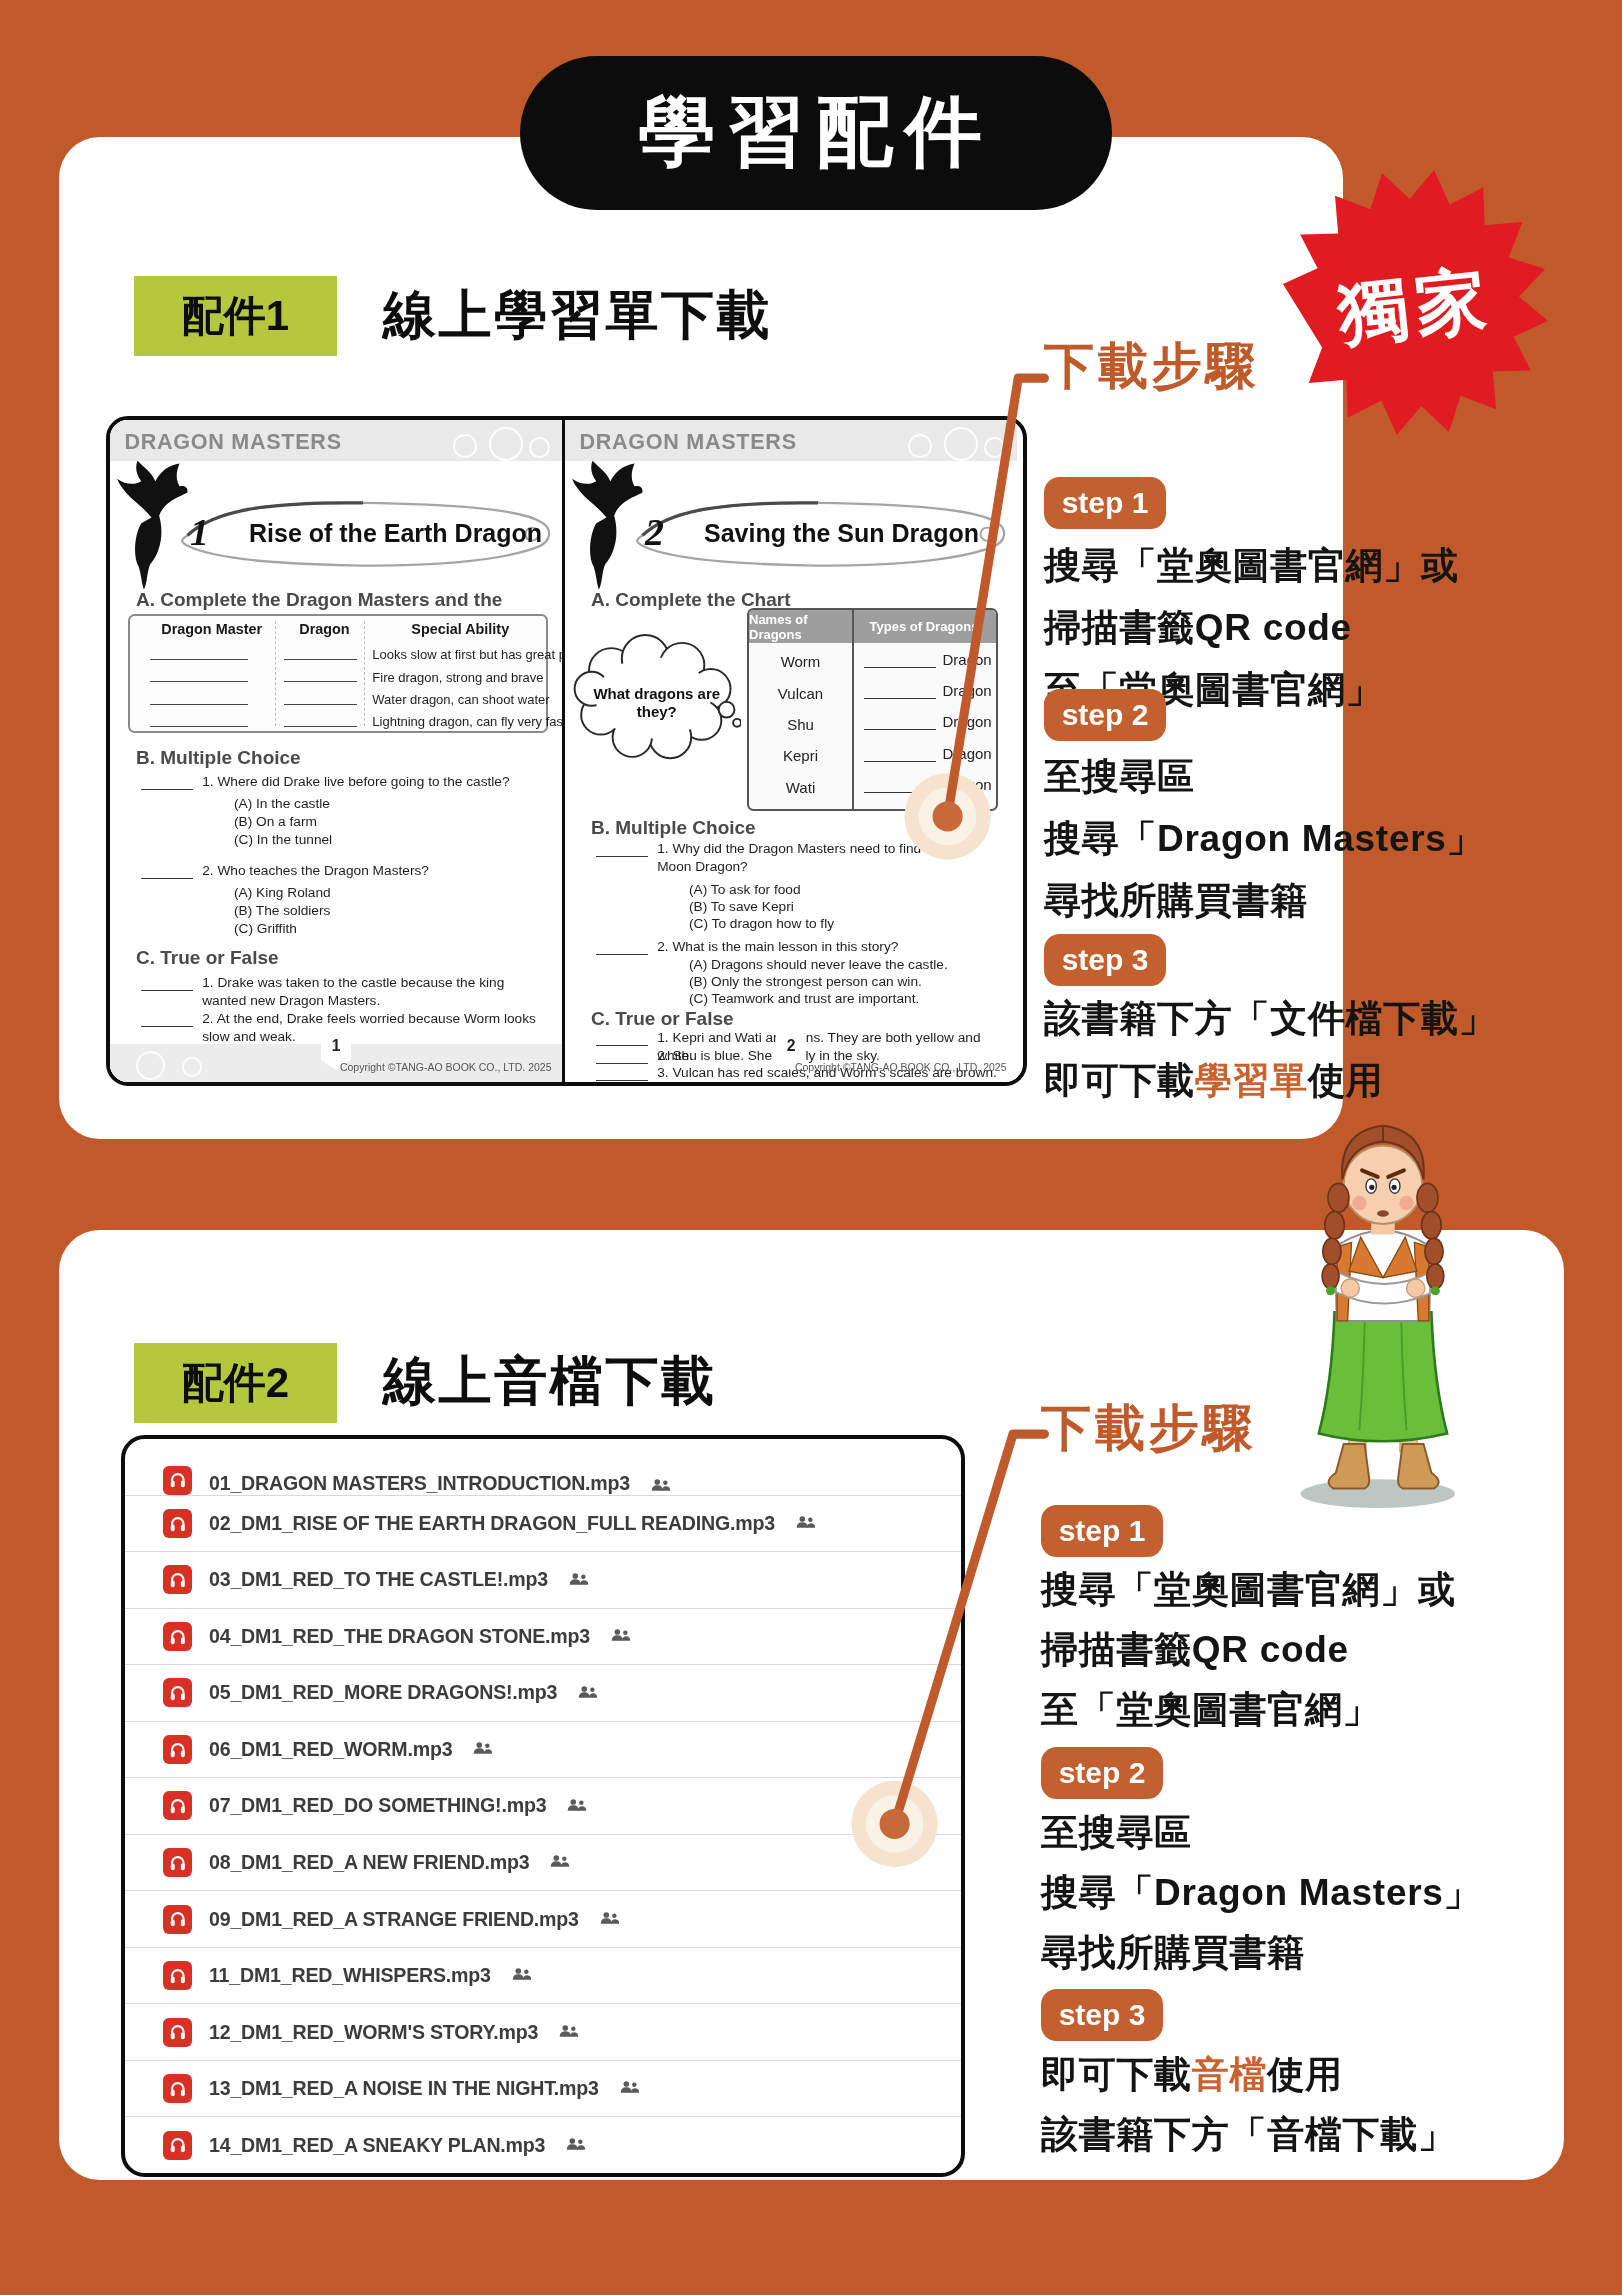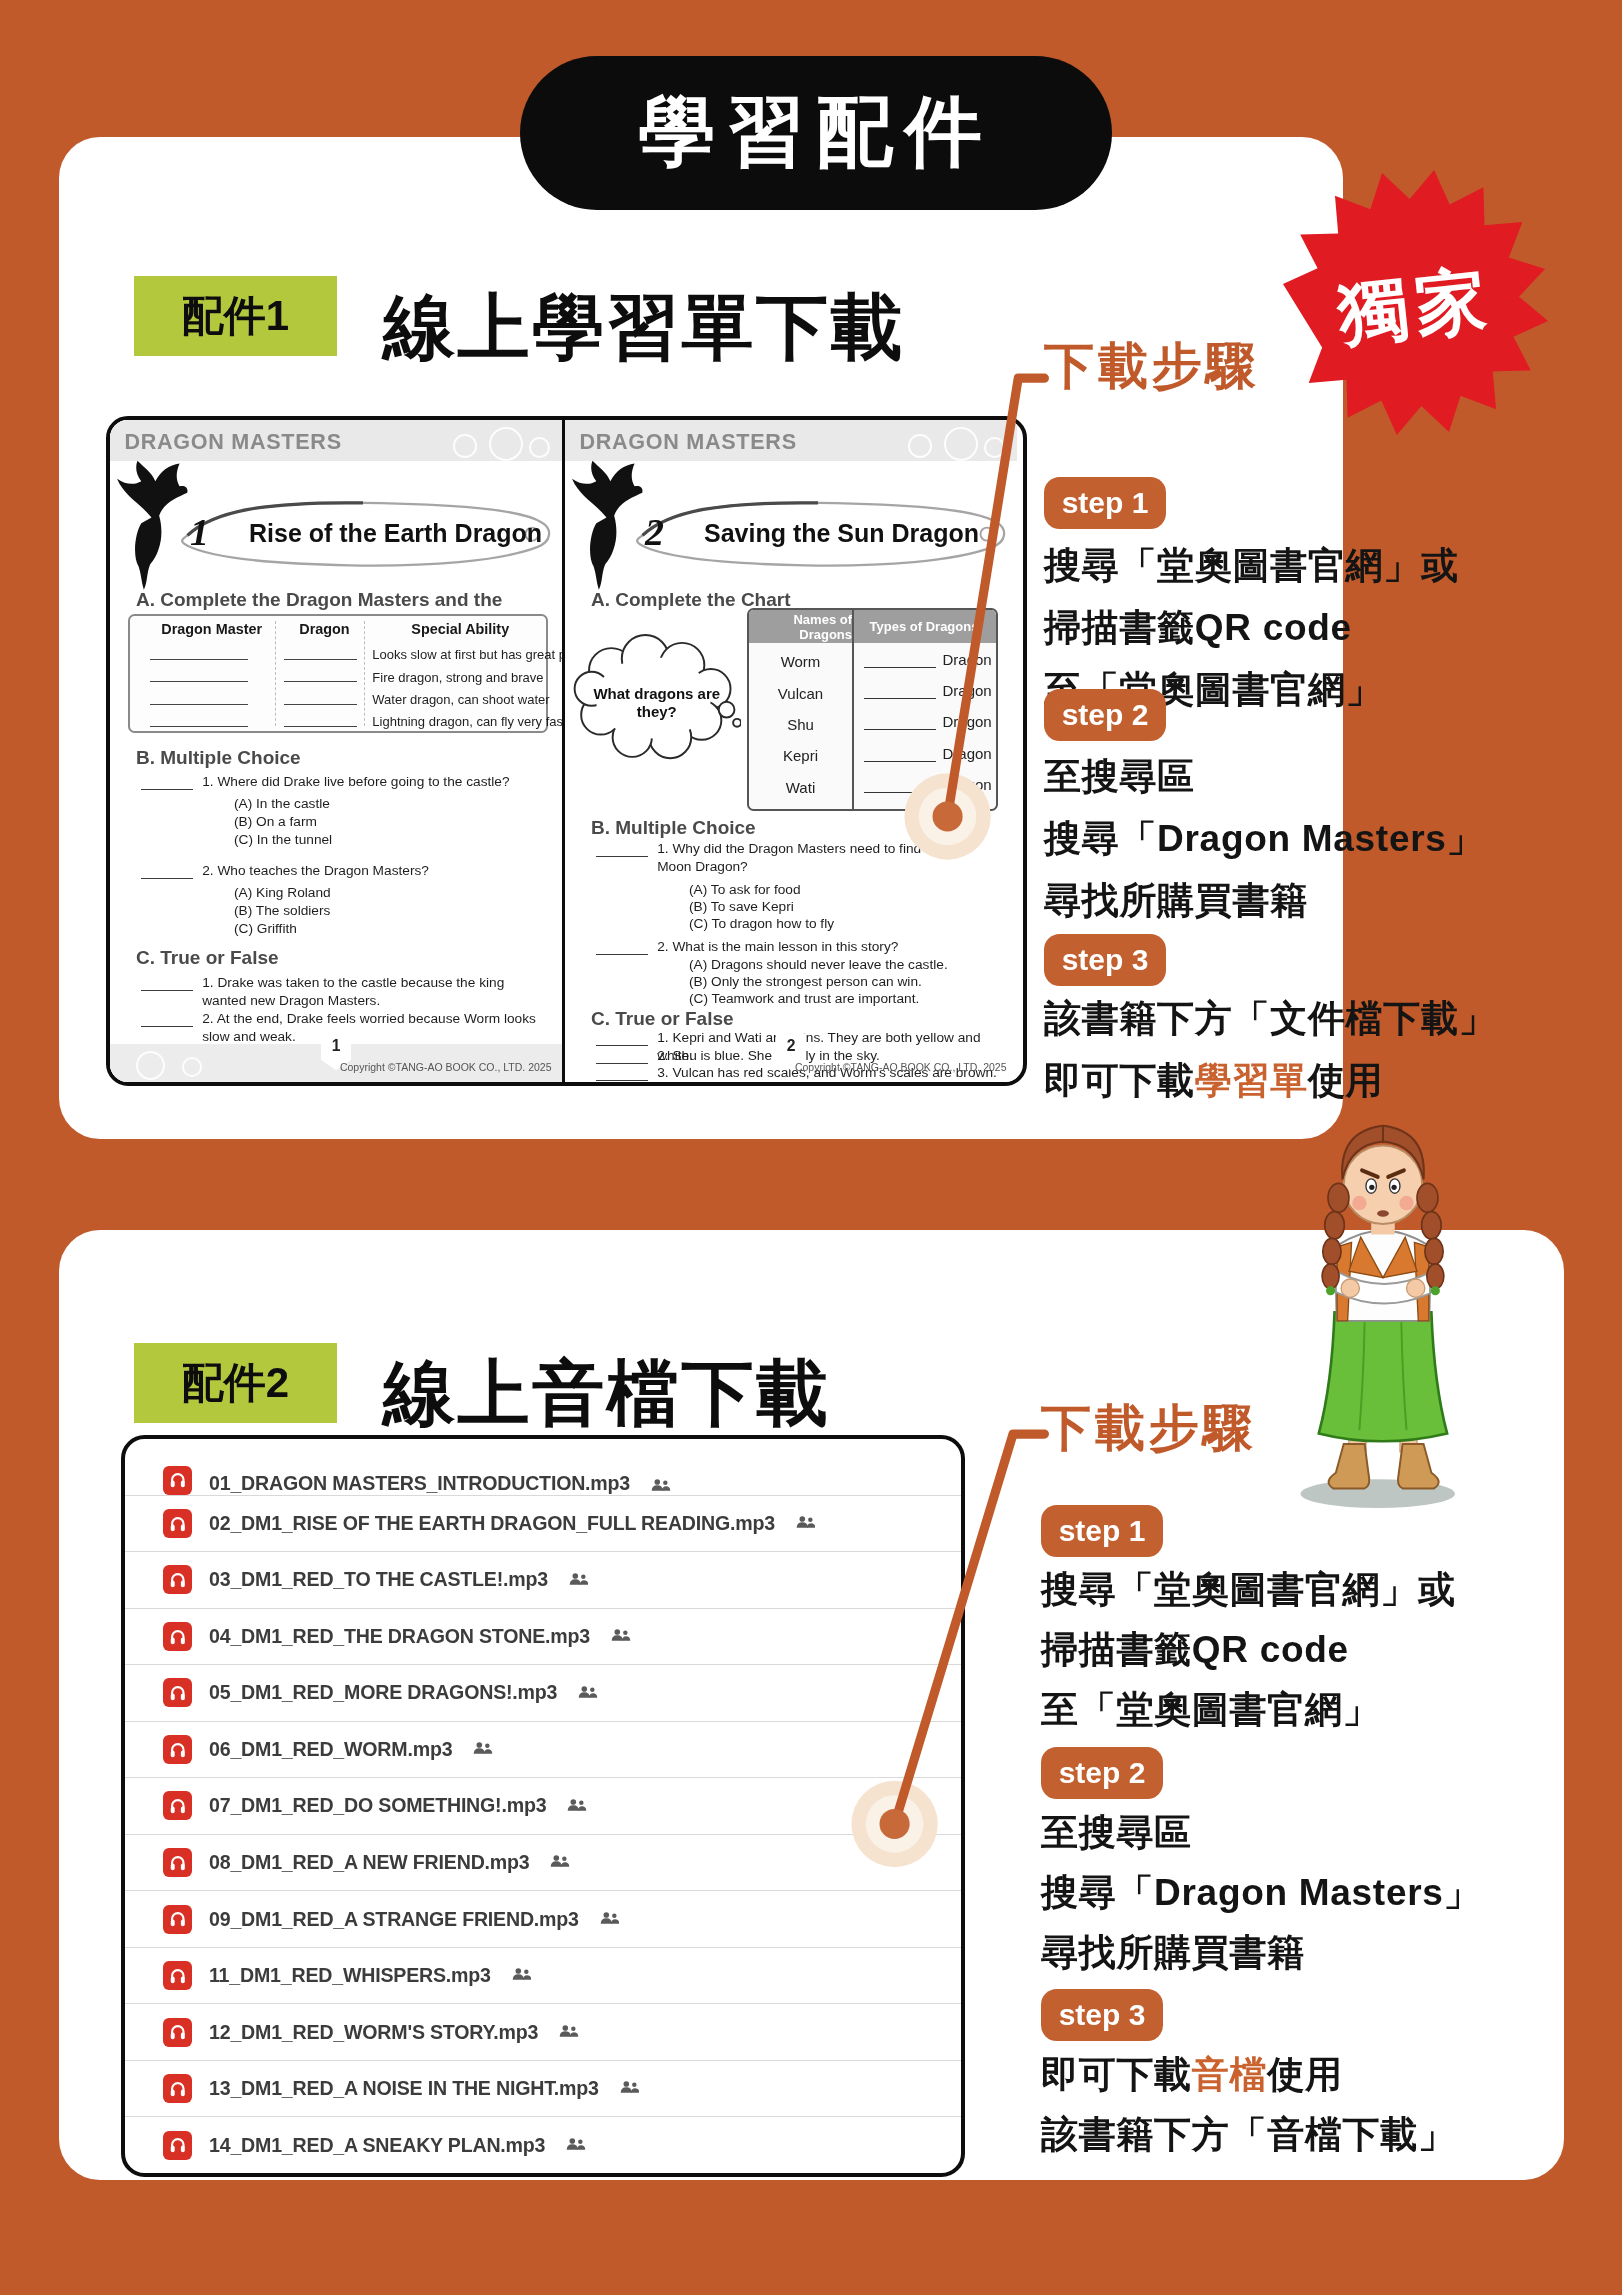--- a/index.html
+++ b/index.html
@@ -17,21 +17,21 @@
   #starburst .label{position:absolute;left:0;top:98px;width:281px;text-align:center;
       color:#fff;font-size:71px;font-weight:900;letter-spacing:6.5px;transform:rotate(-6deg);}
 
   
   .card{background:#fff;border-radius:41px;z-index:1;}
   #card1{left:59px;top:137px;width:1284px;height:1002px;}
   #card2{left:59px;top:1230px;width:1505px;height:950px;}
 
   .tag{width:203px;height:80px;background:#b4c83e;display:flex;align-items:center;justify-content:center;
        font-size:42px;font-weight:900;color:#0d0d0d;}
-  .sec-title{font-size:72px;font-weight:900;color:#0d0d0d;letter-spacing:2.6px;}
+  .sec-title{font-size:53px;font-weight:900;color:#0d0d0d;letter-spacing:2.6px;}
 
   
   .dl-label{font-size:50px;font-weight:900;color:#c05a2b;letter-spacing:3.9px;}
   .step-badge{width:122px;height:52px;background:#c2602f;border-radius:15.7px;display:flex;
        align-items:center;justify-content:center;color:#fff;font-size:30px;font-weight:700;}
   .step-lines{font-size:37px;font-weight:800;color:#141414;line-height:62px;letter-spacing:0.7px;white-space:nowrap;}
   .step-lines.s2 .ln, .step-lines .ln{display:block;}
   .hl{color:#c9622e;}
 
   
@@ -64,21 +64,21 @@
   #ptable .hdr{position:absolute;top:5.2px;font-size:14.4px;font-weight:700;color:#181818;}
   #ptable .vline{position:absolute;top:5.2px;bottom:5.2px;border-left:1.3px dashed #bdbdbd;}
   #ptable .blank1{position:absolute;width:98px;border-bottom:1.3px solid #444;}
   #ptable .blank2{position:absolute;width:73px;border-bottom:1.3px solid #444;}
   #ptable .abil{position:absolute;left:242px;font-size:13px;color:#1e1e1e;white-space:nowrap;}
 
   
   #ctable{position:absolute;left:182px;top:188px;width:247px;height:199px;border:2px solid #555;
       border-radius:6.5px;overflow:hidden;background:#fafafa;}
   #ctable .chead{position:absolute;top:0;height:33px;background:#9e9e9e;color:#fff;font-size:13px;
-      font-weight:700;display:flex;align-items:center;justify-content:center;box-sizing:border-box;text-align:right;}
+      font-weight:700;display:flex;align-items:center;justify-content:center;box-sizing:border-box;}
   #ctable .cdiv{position:absolute;left:103px;top:0;bottom:0;border-left:2px solid #555;}
   #ctable .cname{position:absolute;left:0;width:103px;text-align:center;font-size:15px;color:#222;}
   #ctable .crow{position:absolute;left:115px;display:flex;align-items:flex-end;gap:6.5px;}
   #ctable .cblank{display:inline-block;width:72px;border-bottom:1.3px solid #333;height:14.4px;}
   #ctable .csuf{font-size:15px;color:#222;}
   #bubble{position:absolute;left:6.5px;top:211px;width:169px;height:143px;}
   #bubble .btxt{position:absolute;left:18.3px;top:54px;width:134px;text-align:center;
       font-size:15px;font-weight:700;color:#111;line-height:18.3px;}
 
   

